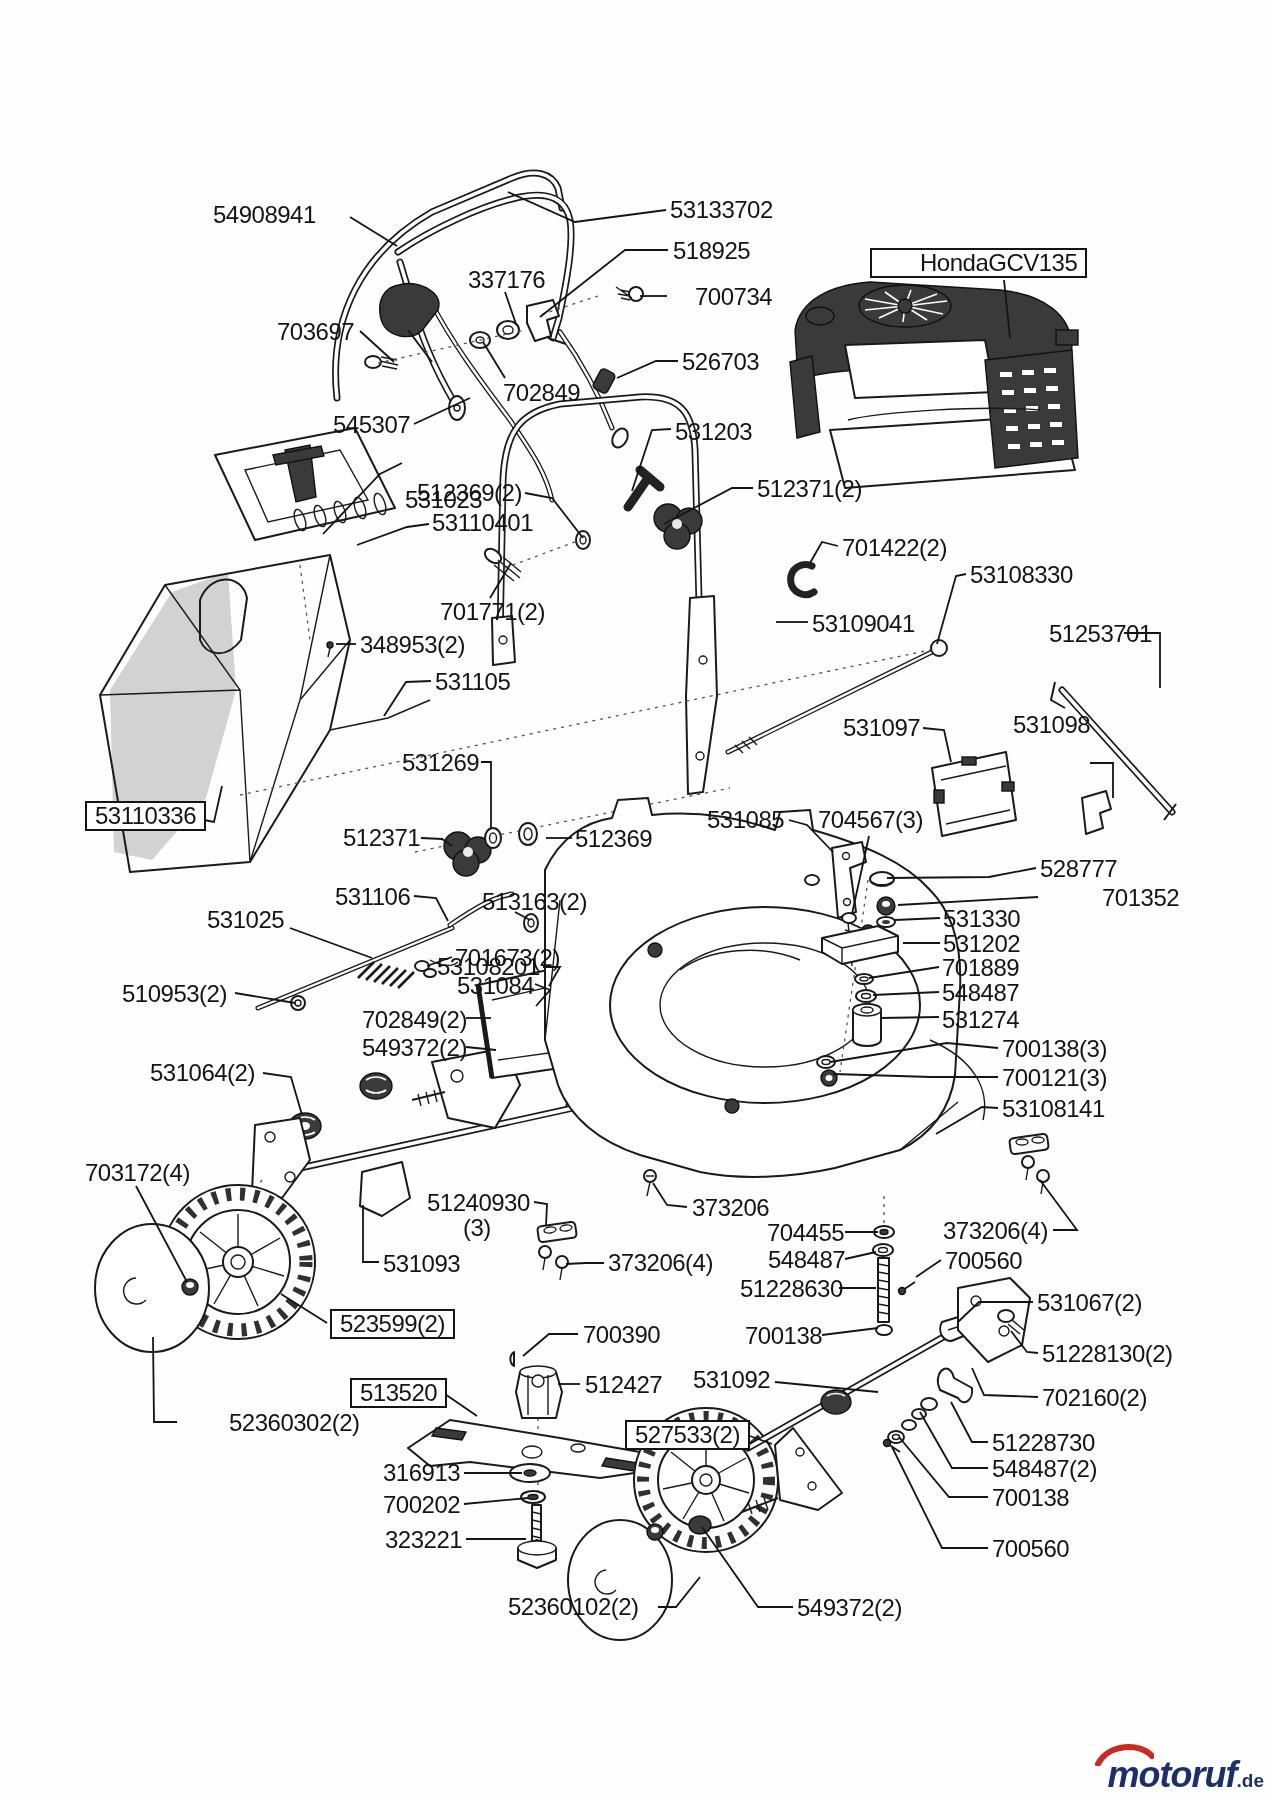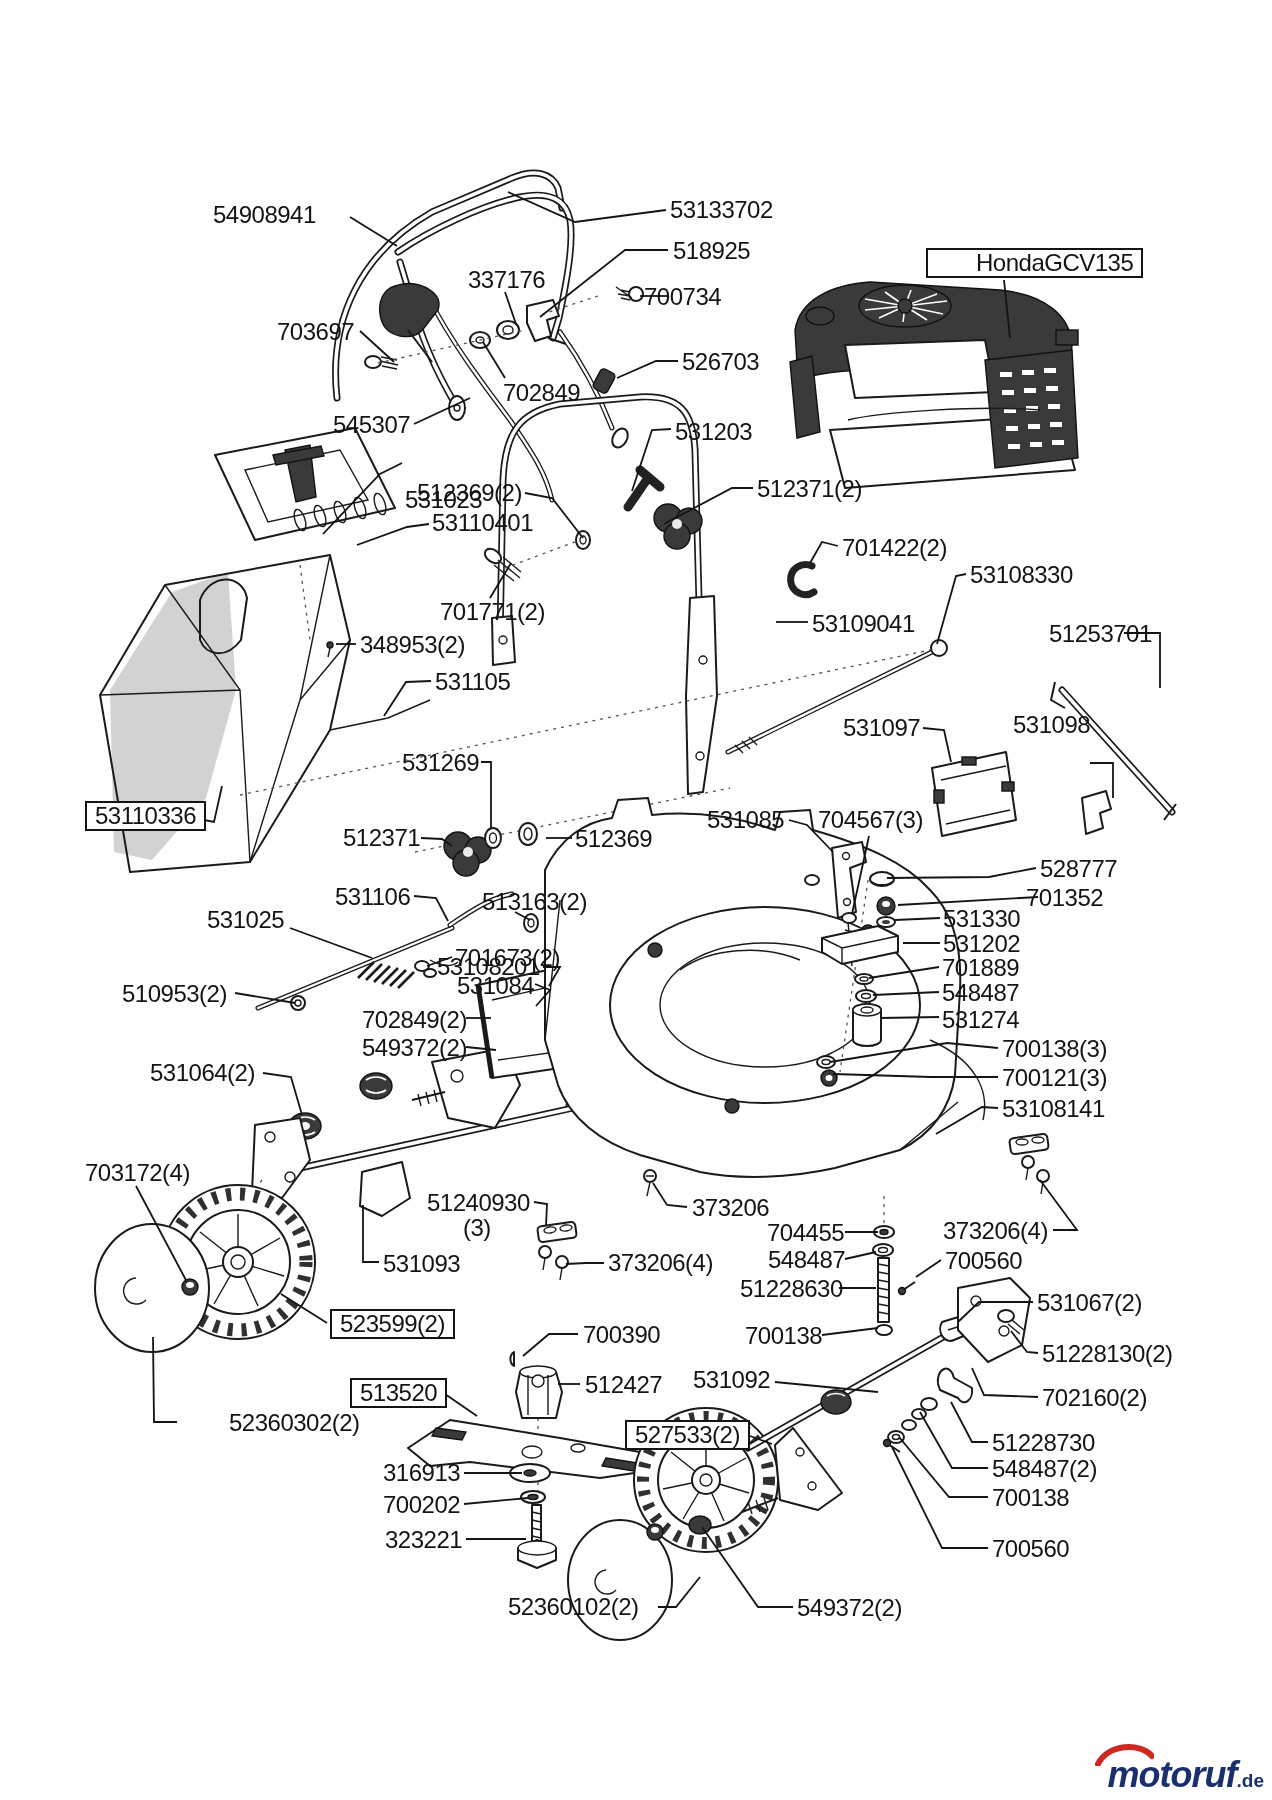--- a/index.html
+++ b/index.html
@@ -487,27 +487,27 @@
       <polyline points="466,1539 526,1539" class="leader"></polyline>
       <polyline points="988,1548 942,1548 892,1447" class="leader"></polyline>
       <polyline points="658,1607 676,1607 700,1577" class="leader"></polyline>
       <polyline points="793,1607 758,1607 702,1527" class="leader"></polyline>
     </svg>
 
   <div id="labels">
       <div class="part-label" style="left: 213px; top: 202px;">54908941</div>
       <div class="part-label" style="left: 670px; top: 197px;">53133702</div>
       <div class="part-label" style="left: 673px; top: 238px;">518925</div>
-      <div class="part-label" style="left: 644px; top: 284px;">700734</div>
+      <div class="part-label" style="left: 695px; top: 284px;">700734</div>
       <div class="part-label" style="left: 468px; top: 267px;">337176</div>
       <div class="part-label" style="left: 277px; top: 319px;">703697</div>
       <div class="part-label" style="left: 503px; top: 380px;">702849</div>
       <div class="part-label" style="left: 682px; top: 349px;">526703</div>
       <div class="part-label" style="left: 333px; top: 412px;">545307</div>
-      <div class="part-label boxed" style="left: 926px; top: 248px; padding-left: 48px;">HondaGCV135</div>
+      <div class="part-label boxed" style="left: 870px; top: 248px; padding-left: 48px;">HondaGCV135</div>
       <div class="part-label" style="left: 675px; top: 419px;">531203</div>
       <div class="part-label" style="left: 405px; top: 451px; margin-top: 36px;">531023</div>
       <div class="part-label" style="left: 417px; top: 480px;">512369(2)</div>
       <div class="part-label" style="left: 432px; top: 510px;">53110401</div>
       <div class="part-label" style="left: 757px; top: 476px;">512371(2)</div>
       <div class="part-label" style="left: 842px; top: 535px;">701422(2)</div>
       <div class="part-label" style="left: 970px; top: 562px;">53108330</div>
       <div class="part-label" style="left: 440px; top: 599px;">701771(2)</div>
       <div class="part-label" style="left: 1017px; top: 621px; margin-left: 32px;">51253701</div>
       <div class="part-label" style="left: 812px; top: 611px;">53109041</div>
@@ -515,21 +515,21 @@
       <div class="part-label" style="left: 435px; top: 669px;">531105</div>
       <div class="part-label" style="left: 843px; top: 715px;">531097</div>
       <div class="part-label" style="left: 1013px; top: 712px;">531098</div>
       <div class="part-label" style="left: 402px; top: 750px;">531269</div>
       <div class="part-label boxed" style="left: 85px; top: 801px;">53110336</div>
       <div class="part-label" style="left: 343px; top: 825px;">512371</div>
       <div class="part-label" style="left: 575px; top: 826px;">512369</div>
       <div class="part-label" style="left: 707px; top: 807px;">531085</div>
       <div class="part-label" style="left: 818px; top: 807px;">704567(3)</div>
       <div class="part-label" style="left: 1040px; top: 856px;">528777</div>
-      <div class="part-label" style="left: 1026px; top: 885px; text-align: right;">701352</div>
+      <div class="part-label" style="left: 1102px; top: 885px; text-align: right;">701352</div>
       <div class="part-label" style="left: 943px; top: 906px;">531330</div>
       <div class="part-label" style="left: 943px; top: 931px;">531202</div>
       <div class="part-label" style="left: 942px; top: 955px;">701889</div>
       <div class="part-label" style="left: 942px; top: 980px;">548487</div>
       <div class="part-label" style="left: 942px; top: 1007px;">531274</div>
       <div class="part-label" style="left: 335px; top: 884px;">531106</div>
       <div class="part-label" style="left: 207px; top: 907px;">531025</div>
       <div class="part-label" style="left: 482px; top: 889px;">513163(2)</div>
       <div class="part-label" style="left: 455px; top: 945px;">701673(2)</div>
       <div class="part-label" style="left: 457px; top: 973px;">531084</div>

